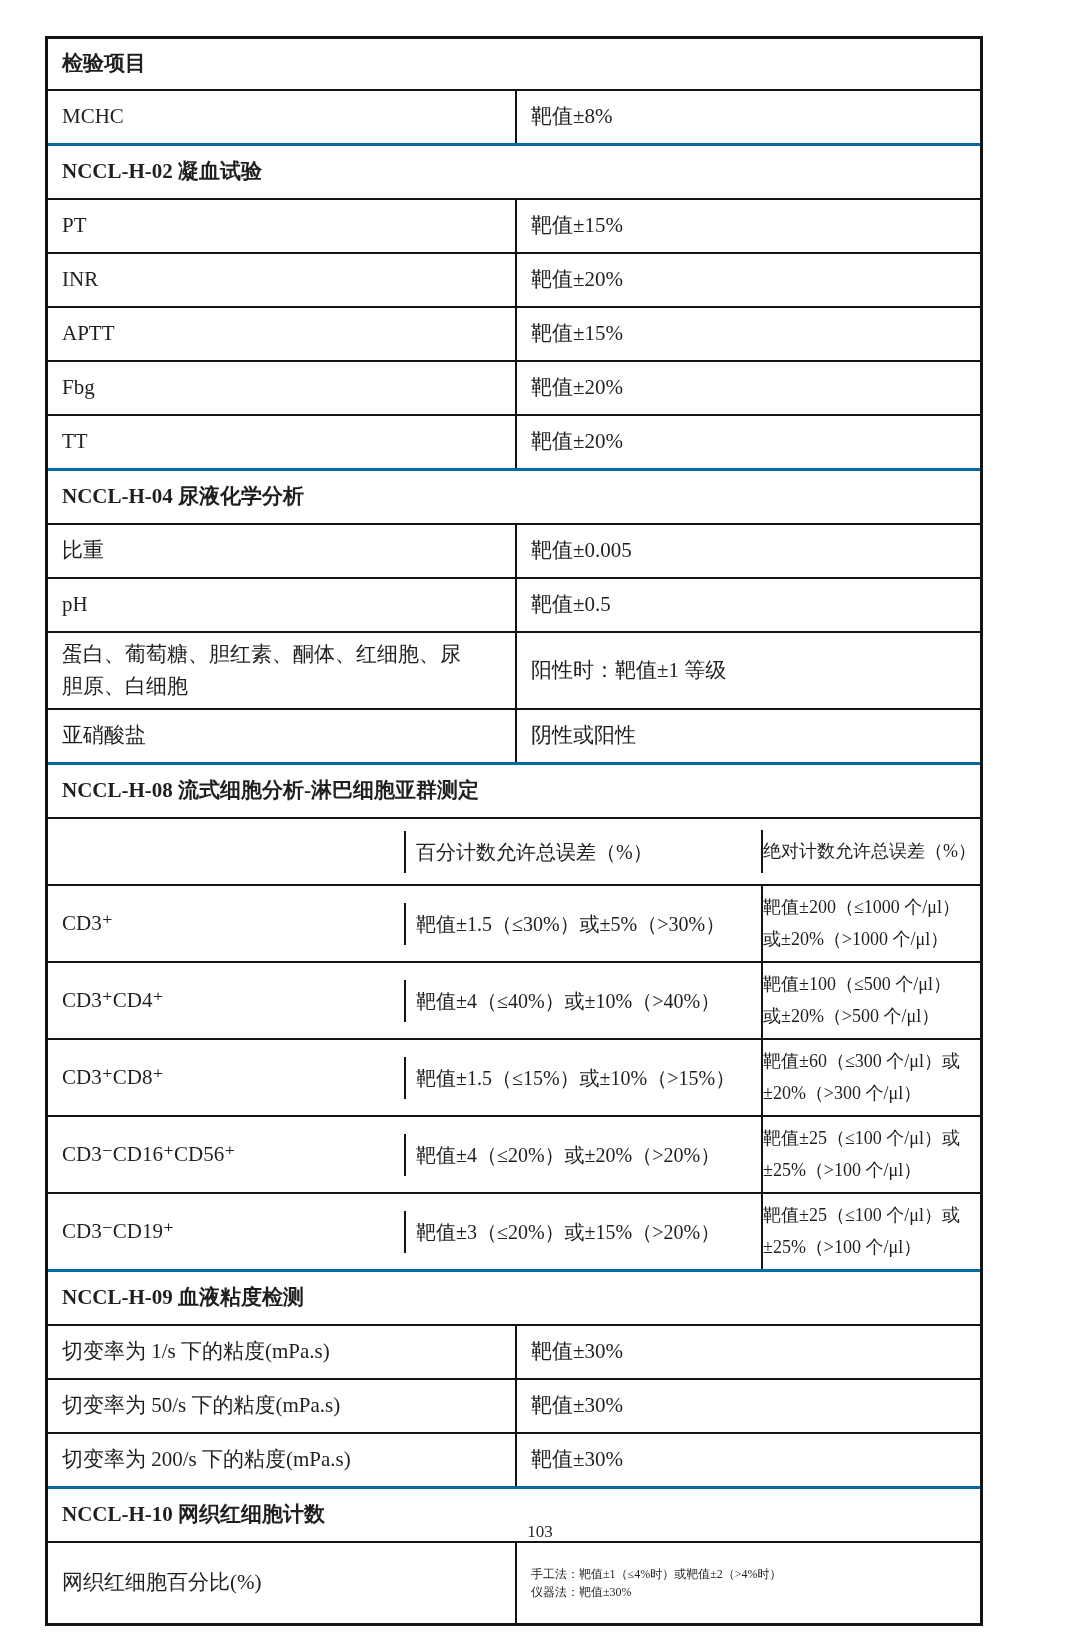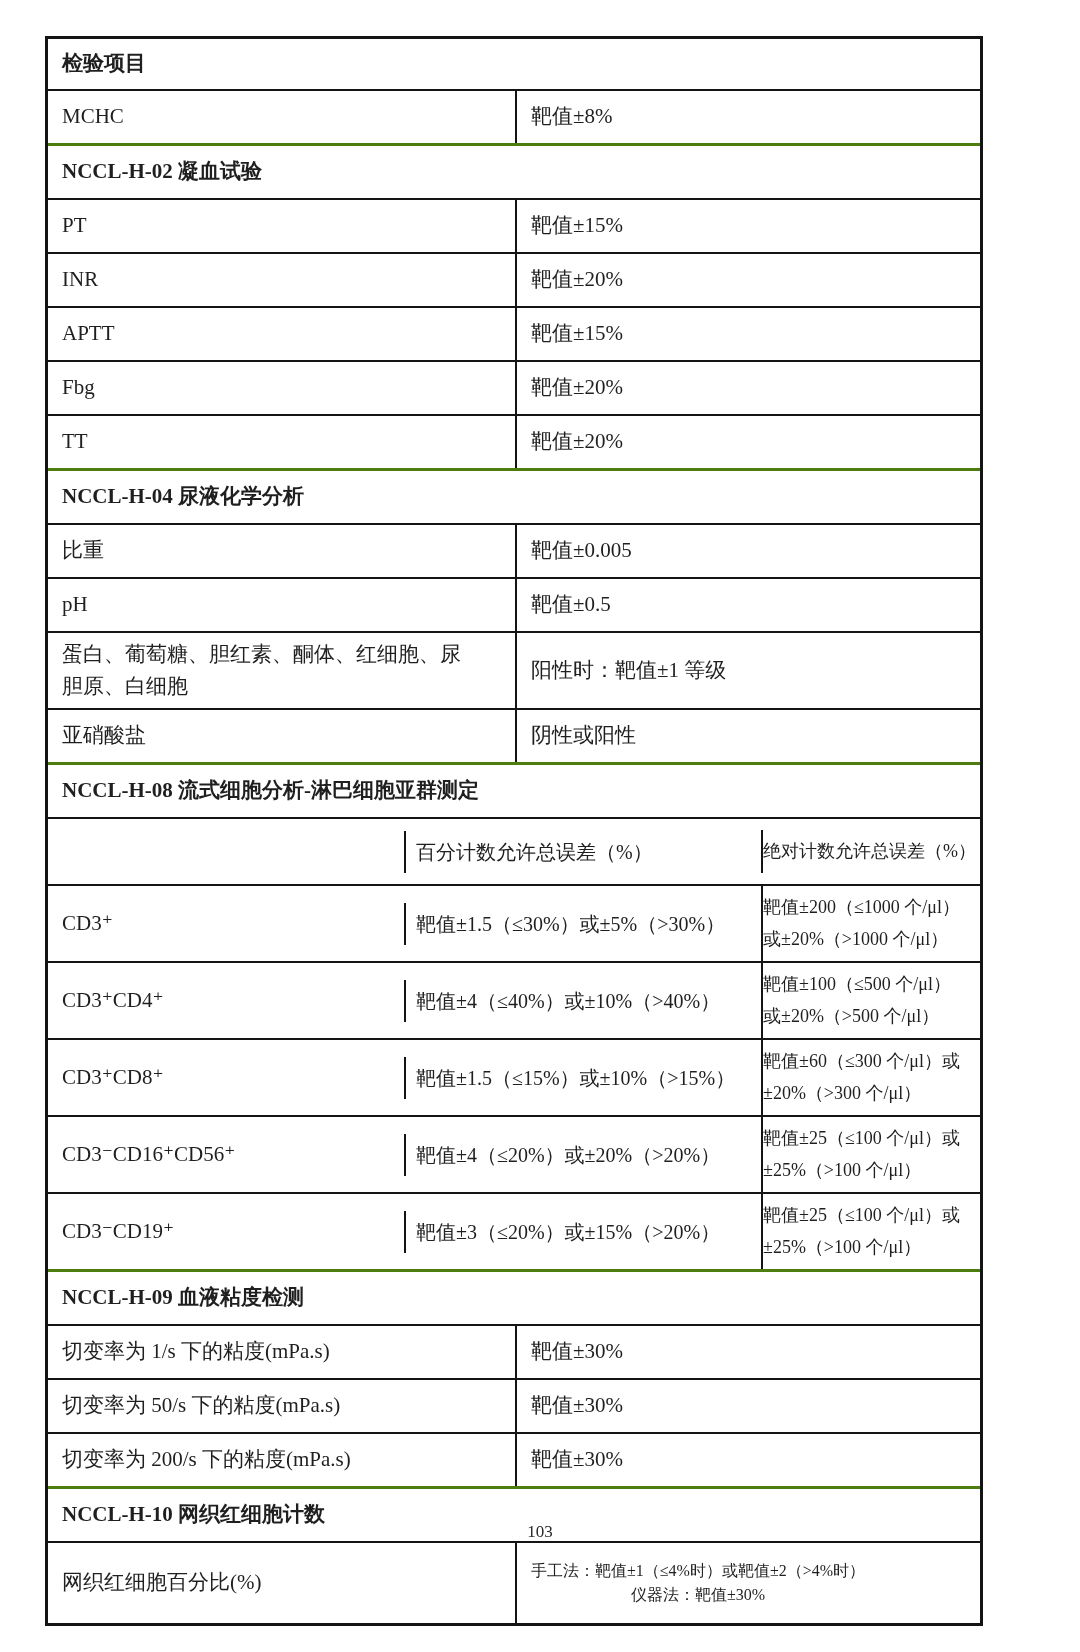--- a/index.html
+++ b/index.html
@@ -11,21 +11,21 @@
   }
   .page { position:relative; width:1080px; height:1652px; background:#ffffff; }
   .tbl {
     position:absolute; left:45px; top:36px; width:938px;
     border:3px solid #141414;
     box-sizing:border-box;
     background:#ffffff;
   }
   .row { display:flex; align-items:stretch; border-top:2px solid #141414; }
   .row:first-child { border-top:none; }
-  .row.sec { border-top:3px solid #4d7c0f; }
+  .row.sec { border-top:3px solid #0369a1; }
   .cell {
     display:flex; align-items:center;
     padding:6px 14px;
     font-size:21px; line-height:1.5;
     box-sizing:border-box;
     white-space:pre-line;
     overflow:hidden;
   }
   .cell + .cell { border-left:2px solid #141414; }
   
@@ -33,21 +33,21 @@
   .w2 { flex:1; }
   
   .d1 { width:356px; }
   .d2 { width:357px; font-size:20px; white-space:nowrap; padding:6px 10px; }
   .d3 { flex:1; font-size:18px; padding:6px 0; line-height:1.75; }
   .hmin  { min-height:52px; }
   .hhead { min-height:50px; }
   .h3col { min-height:65px;align-items:center; }
   .hwrap { min-height:68px; }
   .hlast { min-height:80px; }
-  .hlast .w2 { font-size:16px; padding-right:24px;text-align:center; }
+  .hlast .w2 { font-size:12px; padding-right:24px; }
   .bold .cell, .cell.bold { font-weight:bold; }
   .sec .cell { font-weight:bold; width:100%; }
   .pagenum {
     position:absolute; top:1522px; left:0; width:100%;
     text-align:center; font-size:17px; color:#2a2a2a;
   }
 </style>
 </head>
 <body>
 

